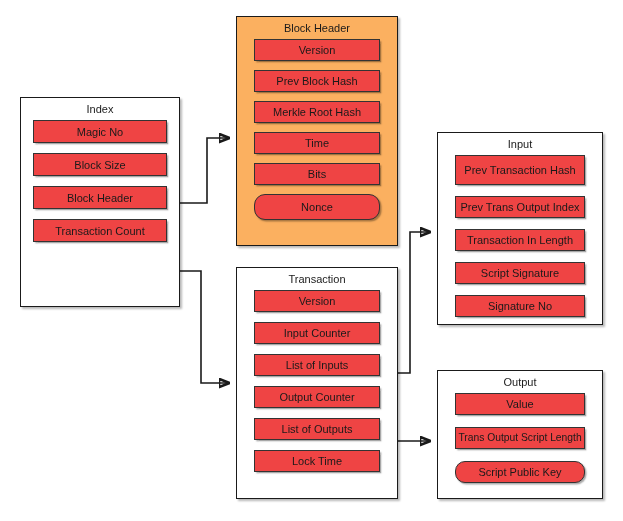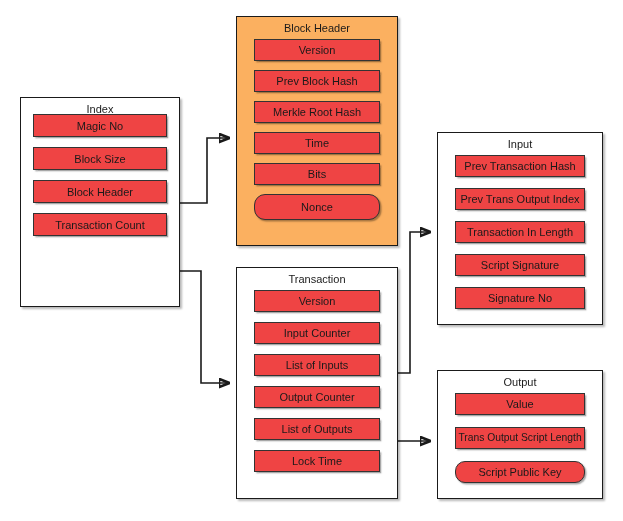--- a/index.html
+++ b/index.html
@@ -93,21 +93,21 @@
 
     <path d="M167,271 L201,271 L201,383 L229,383" marker-end="url(#arrowhead)"></path>
 
     <path d="M383,373 L410,373 L410,232 L430,232" marker-end="url(#arrowhead)"></path>
 
     <path d="M383,441 L430,441" marker-end="url(#arrowhead)"></path>
   </svg>
 
   <div class="panel" style="left:20px; top:97px; width:160px; height:210px;">
     <div class="panel-title">Index</div>
-    <div class="rows" style="top:16px; padding:0 12px; gap:10px;">
+    <div class="rows" style="top:22px; padding:0 12px; gap:10px;">
       <div class="row" style="height:23px;">Magic No</div>
       <div class="row" style="height:23px;">Block Size</div>
       <div class="row" style="height:23px;">Block Header</div>
       <div class="row" style="height:23px;">Transaction Count</div>
     </div>
   </div>
 
   <div class="panel orange" style="left:236px; top:16px; width:162px; height:230px;">
     <div class="panel-title">Block Header</div>
     <div class="rows" style="top:22px; padding:0 17px; gap:9px;">
@@ -128,21 +128,21 @@
       <div class="row" style="height:22px;">List of Inputs</div>
       <div class="row" style="height:22px;">Output Counter</div>
       <div class="row" style="height:22px;">List of Outputs</div>
       <div class="row" style="height:22px;">Lock Time</div>
     </div>
   </div>
 
   <div class="panel" style="left:437px; top:132px; width:166px; height:193px;">
     <div class="panel-title">Input</div>
     <div class="rows" style="top:22px; padding:0 17px; gap:11px;">
-      <div class="row" style="height:22px;">Prev Transaction Hash</div>
+      <div class="row" style="height:30px;">Prev Transaction Hash</div>
       <div class="row" style="height:22px;">Prev Trans Output Index</div>
       <div class="row" style="height:22px;">Transaction In Length</div>
       <div class="row" style="height:22px;">Script Signature</div>
       <div class="row" style="height:22px;">Signature No</div>
     </div>
   </div>
 
   <div class="panel" style="left:437px; top:370px; width:166px; height:129px;">
     <div class="panel-title">Output</div>
     <div class="rows" style="top:22px; padding:0 17px; gap:12px;">

